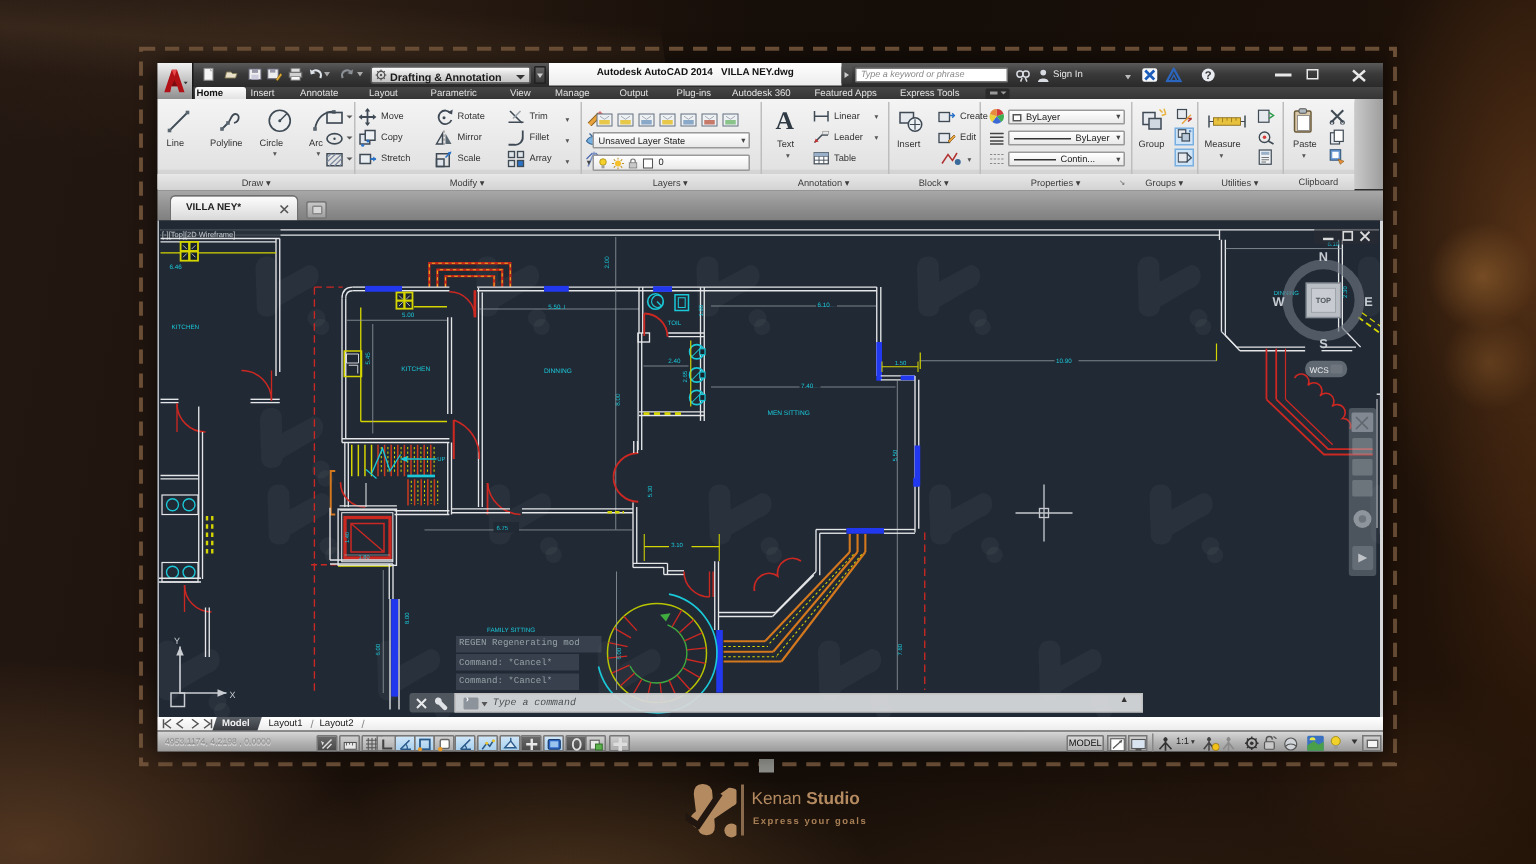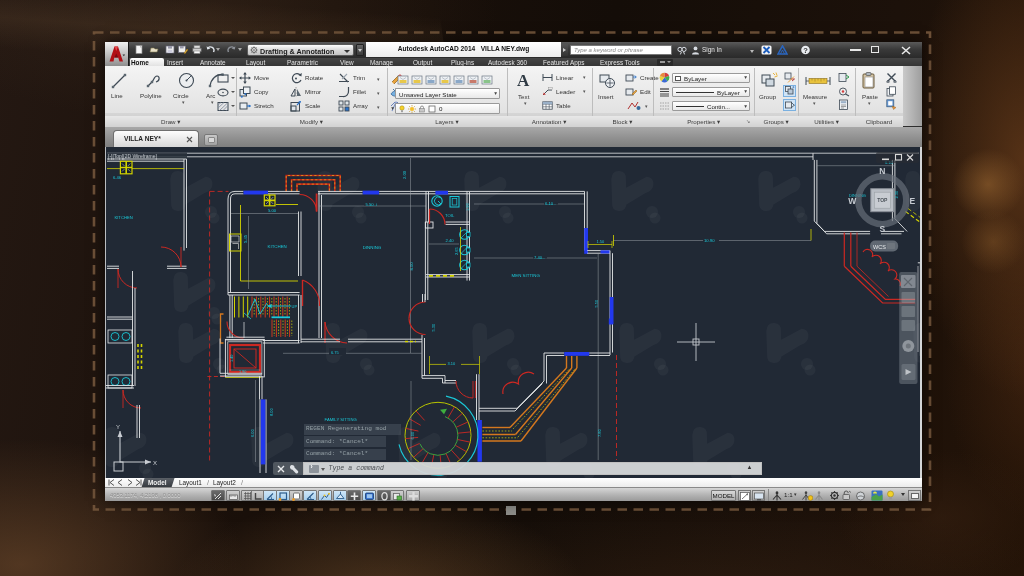--- a/index.html
+++ b/index.html
@@ -1069,12 +1069,25 @@
 <svg class="abs" style="left:781px;top:2px" width="9" height="11" viewBox="0 0 9 11">
           <circle cx="4.5" cy="4" r="3" fill="#f2d22a" stroke="#a08a10" stroke-width=".6"></circle>
           <rect x="3.2" y="6.8" width="2.6" height="2.6" fill="#999"></rect>
         </svg>
 <div class="abs" style="left:796px;top:5px;width:0;height:0;border-left:2.3px solid transparent;border-right:2.3px solid transparent;border-top:3px solid #333"></div>
 <div class="abs" style="left:803px;top:1.5px;width:13px;height:11px;background:linear-gradient(#cfcfcf,#a8a8a8);border:1px solid #777">
           <div class="abs" style="left:2px;top:2px;width:8px;height:6px;background:#f4f4f4;border:1px solid #666"></div>
         </div>
       </div>
     </div>
+    <div class="abs" style="left:457px;top:521px;width:220px;height:46px">
+<svg class="abs" style="left:0;top:0" width="34" height="38" viewBox="0 0 40 44">
+<g fill="#b48a60">
+<path d="M4 12 Q2 4 9 2.5 Q16 1 18 8 L26 32 Q28 39 21.5 40.8 Q15 42.5 13 35.5 Z" transform="rotate(14 15 21)"></path>
+<path d="M30 3 Q37 1 39.5 7.5 Q41 13 36 17 L18 37 Q13 42 8.5 37.5 Q4.5 33 9 28 Z" transform="rotate(14 26 20)"></path>
+<circle cx="36" cy="38" r="5.5"></circle>
+</g>
+<path d="M-3 25 L10 34 L27 9" stroke="#221610" stroke-width="5" fill="none"></path>
+</svg>
+<div class="abs" style="left:37px;top:2px;width:1.5px;height:34px;background:#8a6a4c"></div>
+<span class="abs" style="left:44px;top:6px;font-size:11.5px;color:#b48a60;white-space:nowrap">Kenan <b>Studio</b></span>
+<span class="abs" style="left:45px;top:23px;font-size:6.3px;font-weight:bold;color:#a87f56;letter-spacing:1px;white-space:nowrap">Express your goals</span>
+</div>
   </div>
 </body></html>

